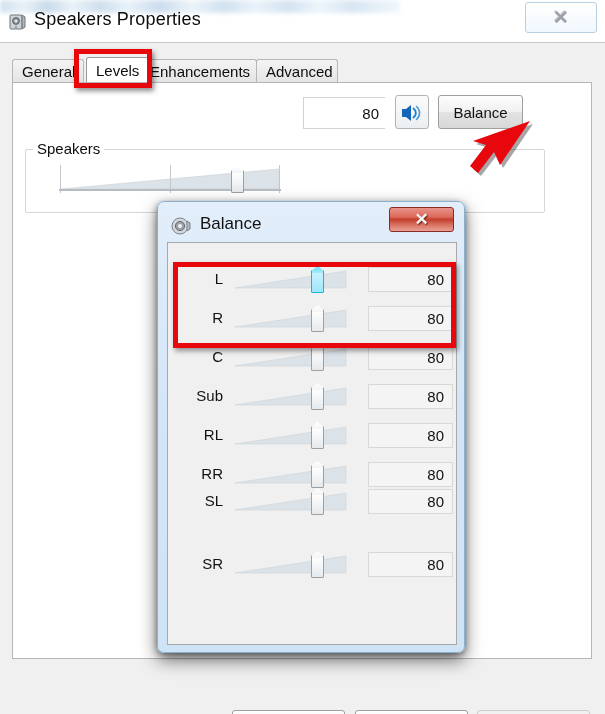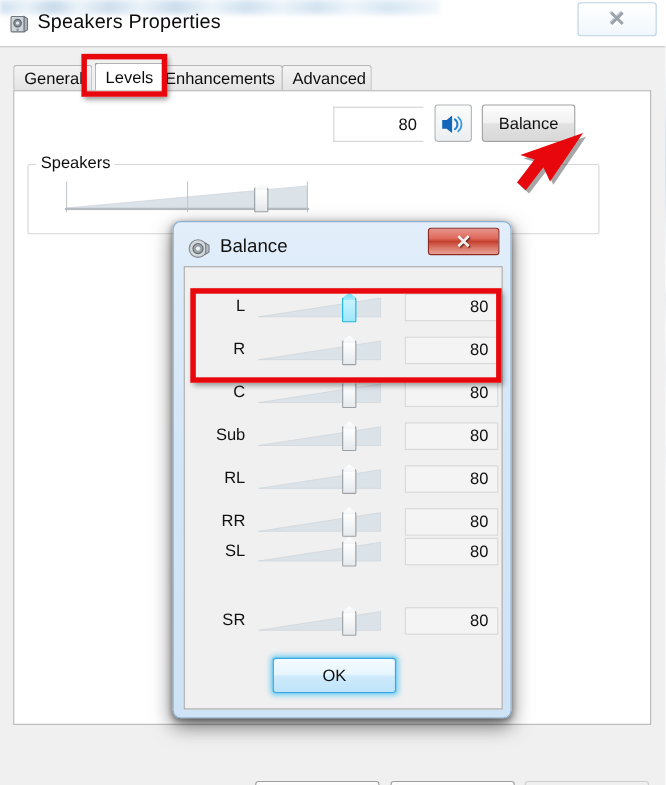--- a/index.html
+++ b/index.html
@@ -628,18 +628,17 @@
         </svg>
         <div class="tick" style="left:1px;"></div>
         <div class="tick" style="left:58px;"></div>
         <div class="tick" style="left:113px;"></div>
         <div class="baseline"></div>
         <div class="thumb" style="left:78px; top:5px;"></div>
       </div>
       <div class="chan-numbox">80</div>
     </div>
 
-    <div id="bal-ok">OK</div>
 
   </div>
 </div>
 
 <div id="lr-annotation"></div>
 
 </body></html>

